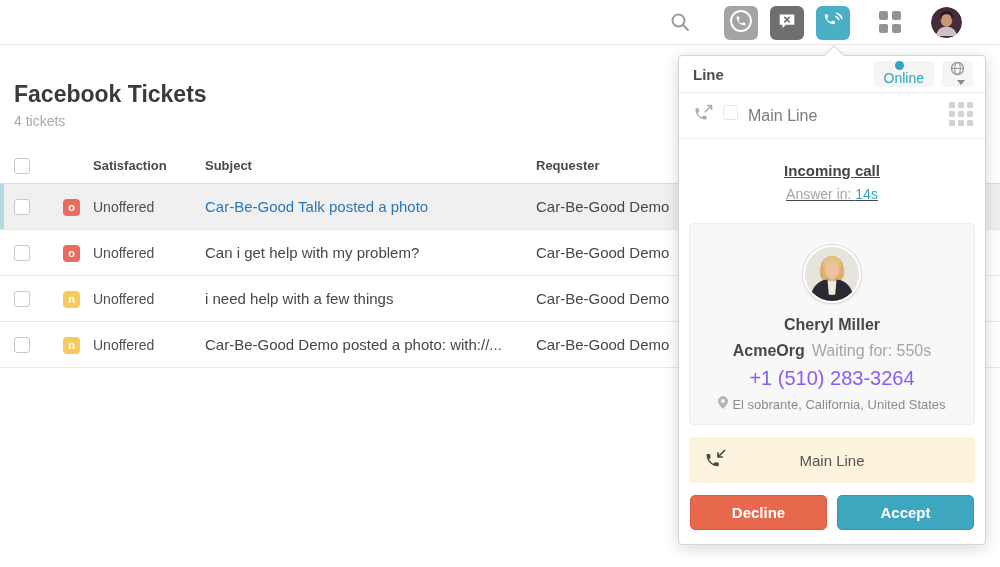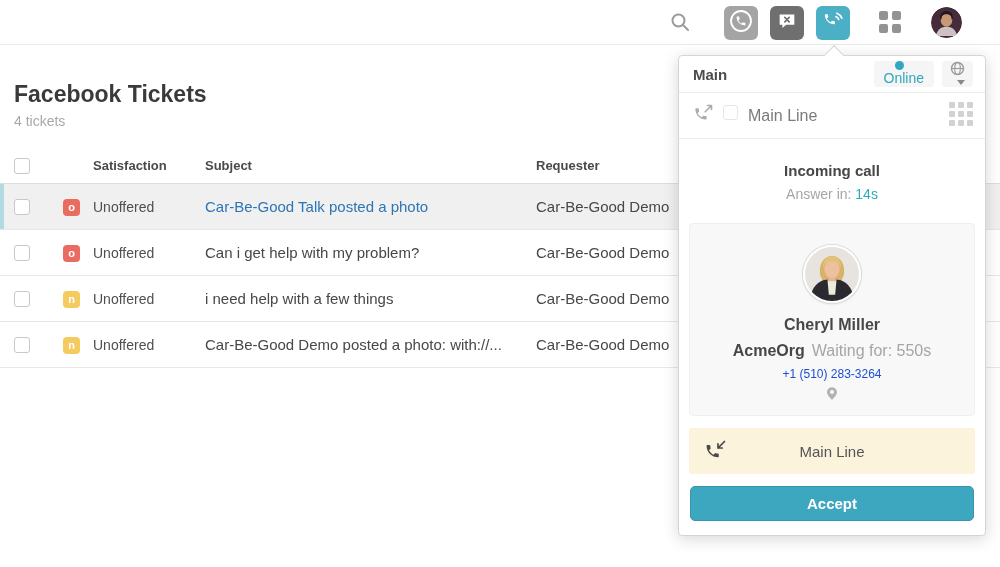--- a/index.html
+++ b/index.html
@@ -60,33 +60,33 @@
   .online-lbl { font-size:14px; color:#2fa8bd; }
   .pill.globe { padding:0 8px; }
   .caret-down { width:0; height:0; border-left:4px solid transparent; border-right:4px solid transparent;
                 border-top:5px solid #8a8a8a; margin-left:6px; }
   .p-line { height:46px; display:flex; align-items:center; padding:0 12px 0 14px;
             border-bottom:1px solid #ececec; }
   .faint-cbx { width:15px; height:15px; border:1px solid #e6e6e6; border-radius:3px; background:#fff;
                margin:0 10px 6px 10px; }
   .line-name { font-size:16px; color:#7b7b7b; flex:1; }
   .dialpad { cursor:pointer; }
-  .p-incoming { text-align:center; padding:23px 18px 21px; }
+  .p-incoming { text-align:center; padding:23px 18px 21px;text-decoration:underline; }
   .inc-title { font-size:15px; font-weight:bold; color:#474747; }
   .inc-answer { margin-top:7px; font-size:14px; color:#a5a5a5; }
   .inc-answer .time { color:#2fa8bd; }
   .card { margin:0 10px; background:#f8f8f8; border:1px solid #efefef; border-radius:4px;
           text-align:center; padding:21px 8px 12px; }
   .caller-avatar { width:58px; height:58px; border-radius:50%; margin:0 auto; overflow:hidden;
                    border:2px solid #fff; box-shadow:0 0 0 1px #d8d8d8, 0 1px 3px rgba(0,0,0,.12); }
   .caller-name { margin-top:13px; font-size:16px; font-weight:bold; color:#474747;text-align:center; }
   .caller-orgline { margin-top:8px; font-size:16px; }
   .caller-org { font-weight:bold; color:#474747; margin-right:7px; }
   .caller-wait { color:#a5a5a5; }
-  .caller-phone { margin-top:7px; font-size:12px; color:#1d4ed8; }
+  .caller-phone { margin-top:7px; font-size:20px; color:#8b5cf6; }
   .caller-loc { margin-top:6px; font-size:13px; color:#8c8c8c; display:flex;
                 align-items:center; justify-content:center; gap:4px; }
   .banner { margin:12px 10px 0; height:46px; background:#fbf3dc; border-radius:3px;
             position:relative; display:flex; align-items:center; justify-content:center; }
   .banner-ic { position:absolute; left:15px; top:12px; }
   .banner-lbl { font-size:15px; color:#555; }
   .btn-row { display:flex; gap:10px; margin:12px 11px 14px; }
   .btn { flex:1; height:35px; border-radius:5px; font-family:"Liberation Sans",sans-serif;
          font-size:15px; font-weight:bold; color:#fff; cursor:pointer; }
   .btn.decline { background:#e8684e; border:1px solid #d85b41; }
@@ -194,21 +194,21 @@
     <span class="cell c-sat">Unoffered</span>
     <span class="cell c-sub">Car-Be-Good Demo posted a photo: with://...</span>
     <span class="cell c-req">Car-Be-Good Demo</span>
   </div>
 </div>
 
 <div class="panel">
   <div class="caret"></div>
 
   <div class="p-head">
-    <span class="p-title">Main</span>
+    <span class="p-title">Line</span>
     <span class="pill online">
       <span class="dot"></span>
       <span class="online-lbl">Online</span>
     </span>
     <span class="pill globe">
       <span>
         <svg width="15" height="15" viewBox="0 0 15 15">
             <circle cx="7.5" cy="7.5" r="6" fill="none" stroke="#9a9a9a" stroke-width="1.4"></circle>
             <ellipse cx="7.5" cy="7.5" rx="2.8" ry="6" fill="none" stroke="#9a9a9a" stroke-width="1.1"></ellipse>
             <line x1="1.5" y1="7.5" x2="13.5" y2="7.5" stroke="#9a9a9a" stroke-width="1.1"></line>
@@ -267,31 +267,33 @@
     <div class="caller-orgline">
       <span class="caller-org">AcmeOrg</span><span class="caller-wait">Waiting for: 550s</span>
     </div>
     <div class="caller-phone">+1 (510) 283-3264</div>
     <div class="caller-loc">
       <span>
         <svg width="10" height="13" viewBox="0 0 11 14">
             <path d="M5.5 0C2.5 0 0 2.4 0 5.4 0 9.4 5.5 14 5.5 14S11 9.4 11 5.4C11 2.4 8.5 0 5.5 0zm0 7.6a2.2 2.2 0 1 1 0-4.4 2.2 2.2 0 0 1 0 4.4z" fill="#b3b3b3"></path>
           </svg>
       </span>
+      <span>El sobrante, California, United States</span>
     </div>
   </div>
 
   <div class="banner">
     <span class="banner-ic">
       <svg width="22" height="22" viewBox="0 0 22 22">
           <g transform="translate(0.5,3) scale(0.68)">
             <path d="M6.62 10.79c1.44 2.83 3.76 5.14 6.59 6.59l2.2-2.2c.27-.27.67-.36 1.02-.24 1.12.37 2.33.57 3.57.57.55 0 1 .45 1 1V20c0 .55-.45 1-1 1-9.39 0-17-7.61-17-17 0-.55.45-1 1-1h3.5c.55 0 1 .45 1 1 0 1.25.2 2.45.57 3.57.11.35.03.74-.25 1.02l-2.2 2.2z" fill="#4a4a4a"></path>
           </g>
           <path d="M20.5 1.5L14 8M14 8h4.2M14 8V3.8" stroke="#4a4a4a" stroke-width="1.7" fill="none" stroke-linecap="round" stroke-linejoin="round"></path>
         </svg>
     </span>
     <span class="banner-lbl">Main Line</span>
   </div>
 
   <div class="btn-row">
+    <button class="btn decline">Decline</button>
     <button class="btn accept">Accept</button>
   </div>
 </div>
 
 </body></html>

